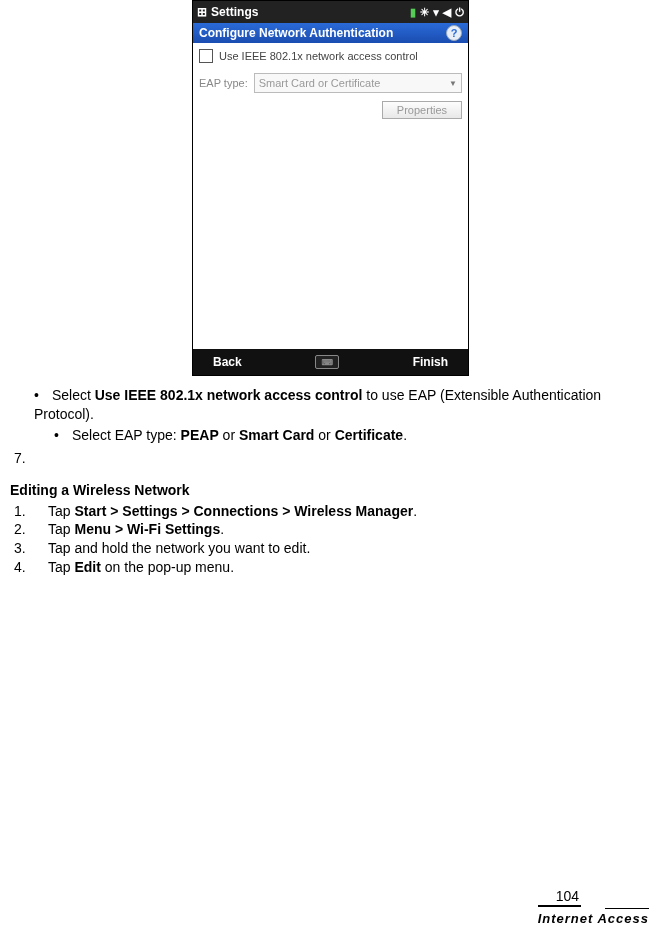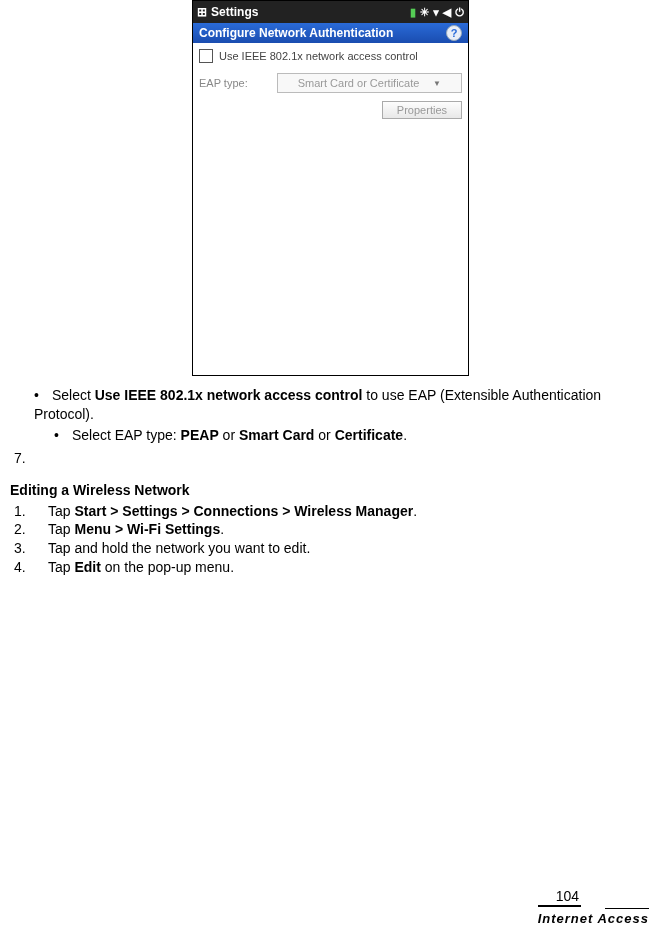--- a/index.html
+++ b/index.html
@@ -77,25 +77,24 @@
     .eap-row {
       display: flex; align-items: center; gap: 6px;
       margin-bottom: 8px;
     }
     .eap-label { color: #888; }
     .dropdown {
       flex: 1;
       border: 1px solid #bbb;
       height: 20px;
       display: flex; align-items: center; justify-content: space-between;
-      padding: 0 20px;
+      padding: 0 4px;
       color: #999;
       background: #f8f8f8;
       font-size: 11px;
-      margin-left: 23px;
     }
     .dd-arrow { font-size: 8px; color: #777; }
     .props-row {
       display: flex; justify-content: flex-end; align-items: center;
     }
     .props-btn {
       border: 1px solid #aaa;
       padding: 2px 14px;
       color: #999;
       background: linear-gradient(#fdfdfd, #e8e8e8);
@@ -189,20 +188,25 @@
         <span class="eap-label">EAP type:</span>
         <span class="dropdown">
           <span>Smart Card or Certificate</span>
           <span class="dd-arrow">▼</span>
         </span>
       </div>
       <div class="props-row">
         <span class="props-btn">Properties</span>
       </div>
     </div>
+    <div class="bottombar">
+      <span>Back</span>
+      <span class="kbd-icon">⌨</span>
+      <span>Finish</span>
+    </div>
   </div>
 
   <div class="bullets">
     <div class="outer-li">
       <span class="marker">•</span>
       <span>Select </span><span class="bold">Use IEEE 802.1x network access control</span><span> to use EAP (Extensible Authentication Protocol).</span>
       <div class="inner-bullets">
         <div class="outer-li">
           <span class="marker">•</span>
           <span>Select EAP type: </span><span class="bold">PEAP</span><span> or </span><span class="bold">Smart Card</span><span> or </span><span class="bold">Certificate</span><span>.</span>

